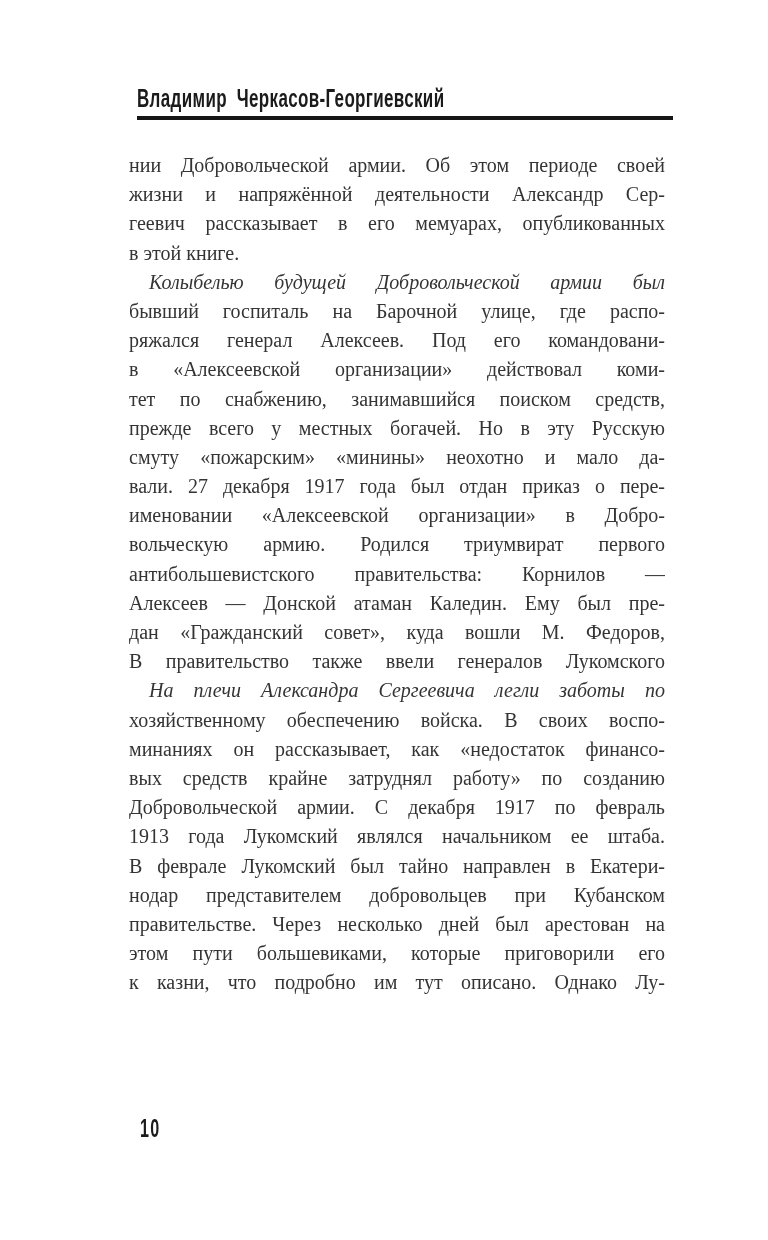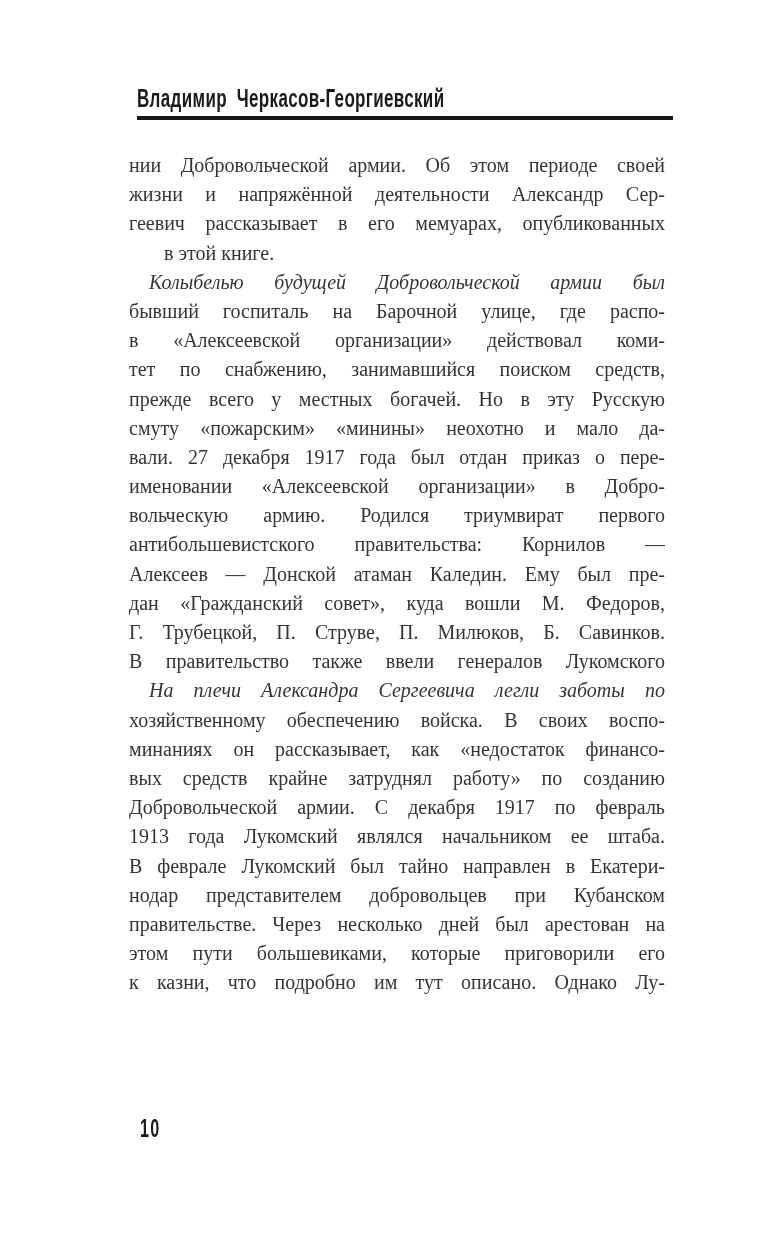--- a/index.html
+++ b/index.html
@@ -59,21 +59,20 @@
     height: 29.2px;
     overflow: hidden;
     white-space: normal;
   }
   .line.indent {
     text-indent: 20px;
     font-style: italic;
   }
   .line.para-last {
     text-align-last: left;
-    margin-left: 35px;
   }
   .pagenum {
     position: absolute;
     left: 140px;
     top: 1113px;
     font-family: "Liberation Sans", "DejaVu Sans", sans-serif;
     font-weight: 700;
     font-size: 26px;
     color: var(--header);
     letter-spacing: 2px;
@@ -88,31 +87,31 @@
   <div class="author">Владимир Черкасов-Георгиевский</div>
   <div class="rule"></div>
   <div class="body">
 
   <div class="line">нии Добровольческой армии. Об этом периоде своей</div>
       <div class="line">жизни и напряжённой деятельности Александр Сер-</div>
       <div class="line">геевич рассказывает в его мемуарах, опубликованных</div>
       <div class="line para-last">в этой книге.</div>
       <div class="line indent">Колыбелью будущей Добровольческой армии был</div>
       <div class="line">бывший госпиталь на Барочной улице, где распо-</div>
+      <div class="line">ряжался генерал Алексеев. Под его командовани-</div>
       <div class="line">в «Алексеевской организации» действовал коми-</div>
       <div class="line">тет по снабжению, занимавшийся поиском средств,</div>
       <div class="line">прежде всего у местных богачей. Но в эту Русскую</div>
       <div class="line">смуту «пожарским» «минины» неохотно и мало да-</div>
       <div class="line">вали. 27 декабря 1917 года был отдан приказ о пере-</div>
       <div class="line">именовании «Алексеевской организации» в Добро-</div>
       <div class="line">вольческую армию. Родился триумвират первого</div>
       <div class="line">антибольшевистского правительства: Корнилов —</div>
       <div class="line">Алексеев — Донской атаман Каледин. Ему был пре-</div>
       <div class="line">дан «Гражданский совет», куда вошли М. Федоров,</div>
-      <div class="line">Г. Трубецкой, П. Струве, П. Милюков, Б. Савинков.</div>
       <div class="line">В правительство также ввели генералов Лукомского</div>
       <div class="line indent">На плечи Александра Сергеевича легли заботы по</div>
       <div class="line">хозяйственному обеспечению войска. В своих воспо-</div>
       <div class="line">минаниях он рассказывает, как «недостаток финансо-</div>
       <div class="line">вых средств крайне затруднял работу» по созданию</div>
       <div class="line">Добровольческой армии. С декабря 1917 по февраль</div>
       <div class="line">1913 года Лукомский являлся начальником ее штаба.</div>
       <div class="line">В феврале Лукомский был тайно направлен в Екатери-</div>
       <div class="line">нодар представителем добровольцев при Кубанском</div>
       <div class="line">правительстве. Через несколько дней был арестован на</div>

